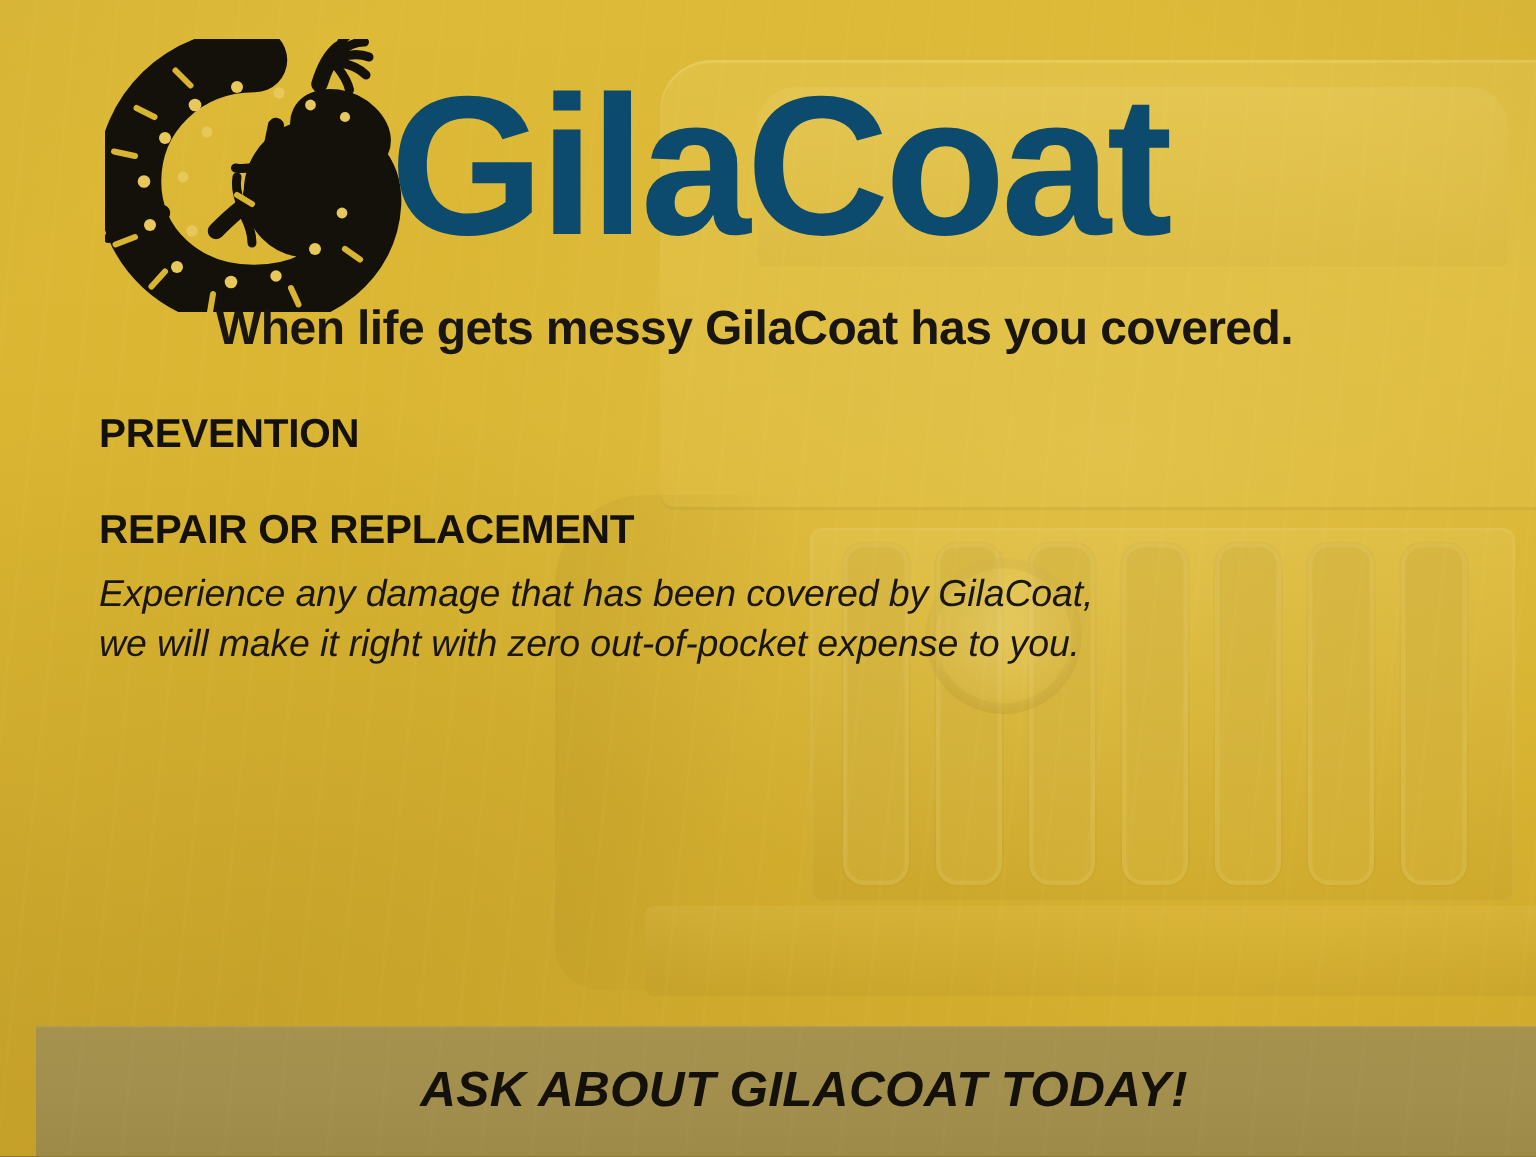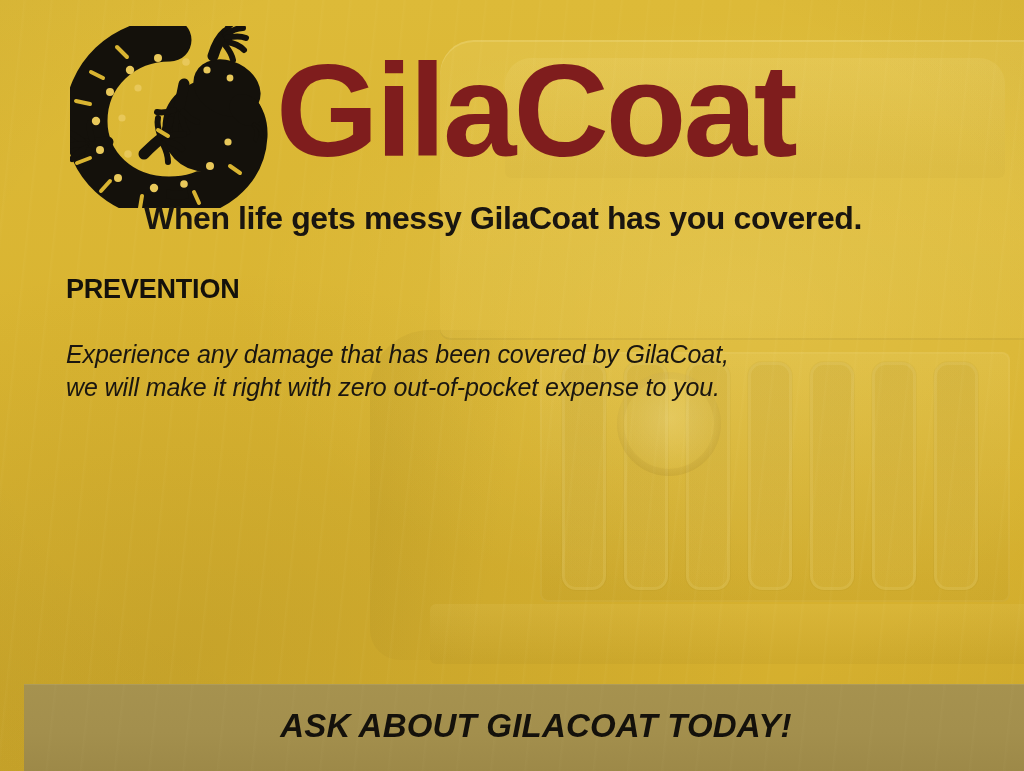--- a/index.html
+++ b/index.html
@@ -117,26 +117,26 @@
     width: 900px;
     height: 185px;
   }
   .logo-mark {
     position: absolute;
     left: 6px; top: 4px;
     width: 200px; height: 182px;
   }
   .wordmark {
     position: absolute;
-    left: 212px;
+    left: 196px;
     top: -2px;
     font-size: 132px;
     font-weight: bold;
     letter-spacing: -3px;
-    color: #7f1d1d;
+    color: #0c4a6e;
     line-height: 182px;
     white-space: nowrap;
   }
   .tagline {
     position: absolute;
     left: 0; top: 200px;
     width: 1024px;
     text-align: center;
     font-size: 32px;
     font-weight: bold;
@@ -346,20 +346,21 @@
     <div class="tagline">When life gets messy GilaCoat has you covered.</div>
   </div>
 
   <div class="sections">
 
     <div class="section">
       <div class="sec-head">PREVENTION</div>
     </div>
 
     <div class="section">
+      <div class="sec-head">REPAIR OR REPLACEMENT</div>
       <div class="sec-body">
         <span class="sec-line">Experience any damage that has been covered by GilaCoat,</span>
         <span class="sec-line">we will make it right with zero out-of-pocket expense to you.</span>
       </div>
     </div>
 
 
   </div>
 
   <div class="footer">

